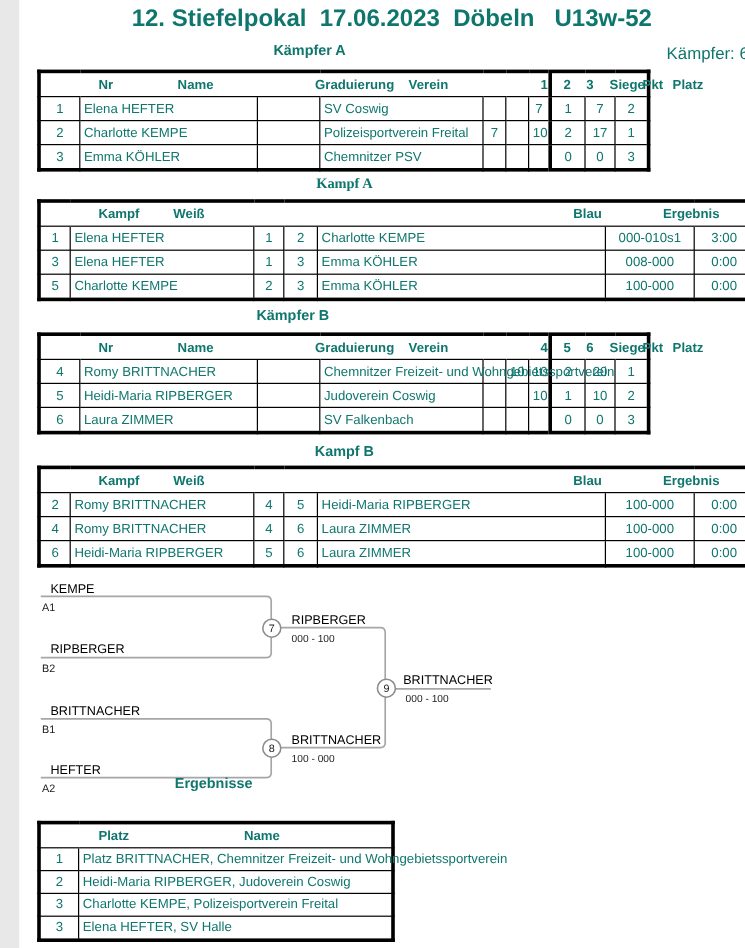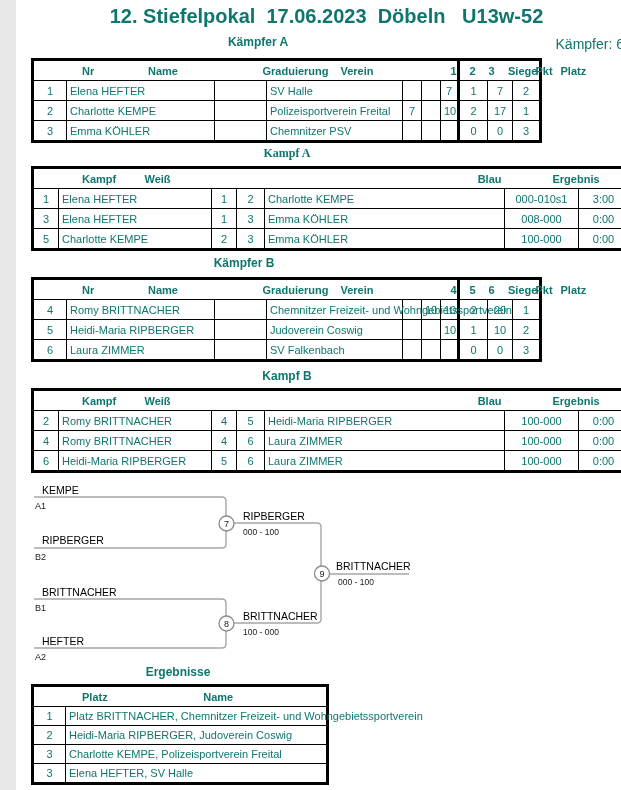--- a/index.html
+++ b/index.html
@@ -76,21 +76,21 @@
       <th>2</th>
       <th>3</th>
       <th class="sep">Siege</th>
       <th>Pkt</th>
       <th>Platz</th>
     </tr>
     <tr>
       <td>1</td>
       <td class="al">Elena HEFTER</td>
       <td></td>
-      <td class="al">SV Halle</td>
+      <td class="al">SV Coswig</td>
       <td></td>
       <td></td>
       <td>7</td>
       <td class="sep">1</td>
       <td>7</td>
       <td>2</td>
     </tr>
     <tr>
       <td>2</td>
       <td class="al">Charlotte KEMPE</td>
@@ -317,21 +317,21 @@
     <text class="br-name" x="26" y="165">HEFTER</text>
     <text class="br-code" x="19" y="180">A2</text>
     <text class="br-name" x="227" y="40">RIPBERGER</text>
     <text class="br-score" x="227" y="55">000 - 100</text>
     <text class="br-name" x="227" y="140">BRITTNACHER</text>
     <text class="br-score" x="227" y="155">100 - 000</text>
     <text class="br-name" x="320" y="90">BRITTNACHER</text>
     <text class="br-score" x="322" y="105">000 - 100</text>
   </svg>
 
-  <div class="sec-label" style="left:146px;top:665px;">Ergebnisse</div>
+  <div class="sec-label" style="left:146px;top:646px;">Ergebnisse</div>
 
   <table class="tbl" style="left:15px;top:684px;width:295px;">
     <colgroup>
       <col style="width:33px">
         <col style="width:262px">
     </colgroup>
     <tbody>
         <tr>
       <th class="al">Platz</th>
       <th>Name</th>

